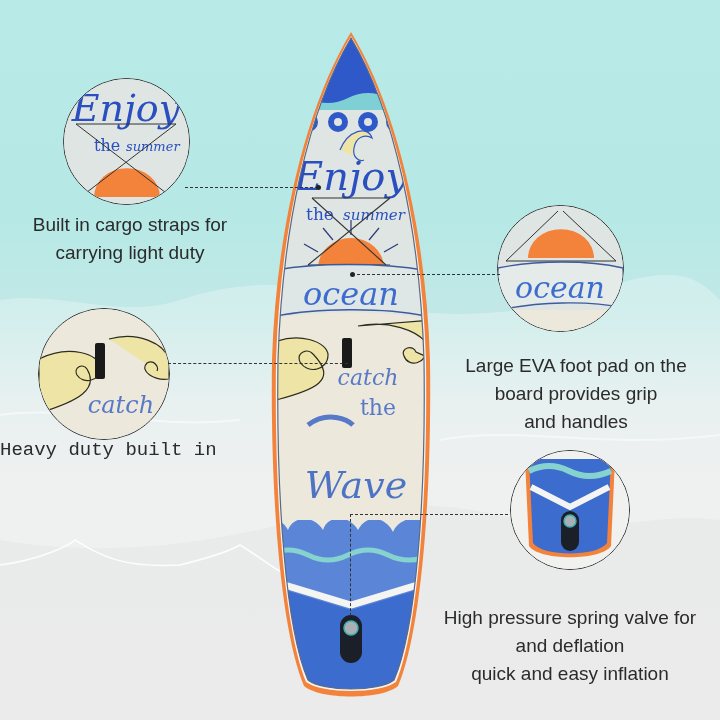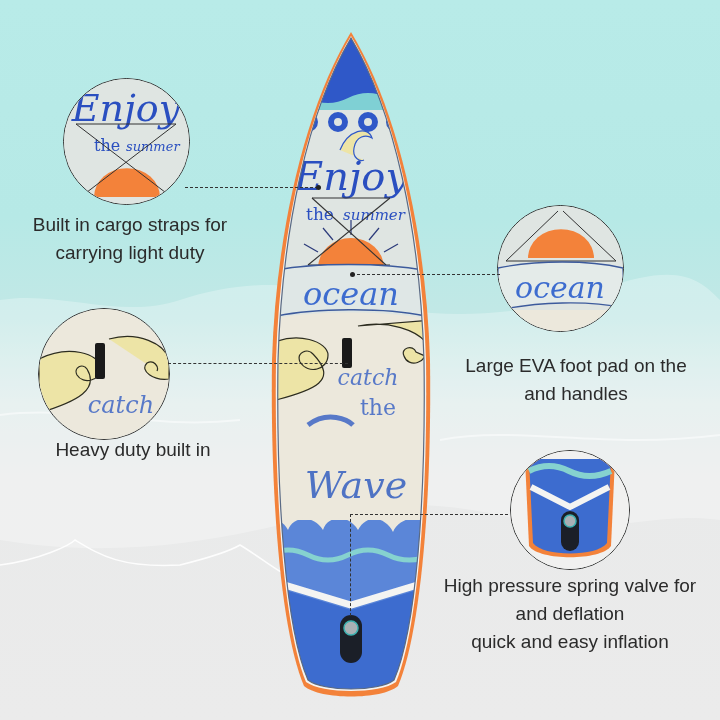--- a/index.html
+++ b/index.html
@@ -155,23 +155,24 @@
 
   <div class="dash" style="left:350px;top:514px;width:158px;"></div>
   <div class="vdash" style="left:350px;top:514px;height:102px;"></div>
 
   <div class="callout" style="left:22px;top:211px;width:216px;">
     <span>Built in cargo straps for</span>
     <span>carrying light duty</span>
   </div>
   <div class="callout" style="left:440px;top:340px;width:272px;margin-top:12px;">
     <span>Large EVA foot pad on the</span>
+    <span>board provides grip</span>
     <span>and handles</span>
   </div>
-  <div class="callout" style="left:28px;top:436px;width:210px;">
+  <div class="callout" style="left:0;top:436px;width:210px;font-family:Liberation Mono, monospace;">
     <span>Heavy duty built in</span>
   </div>
-  <div class="callout" style="left:430px;top:572px;width:280px;">
+  <div class="callout" style="left:430px;top:604px;width:280px;">
     <span>High pressure spring valve for</span>
     <span>and deflation</span>
     <span>quick and easy inflation</span>
   </div>
 </div>
 
 </body></html>

